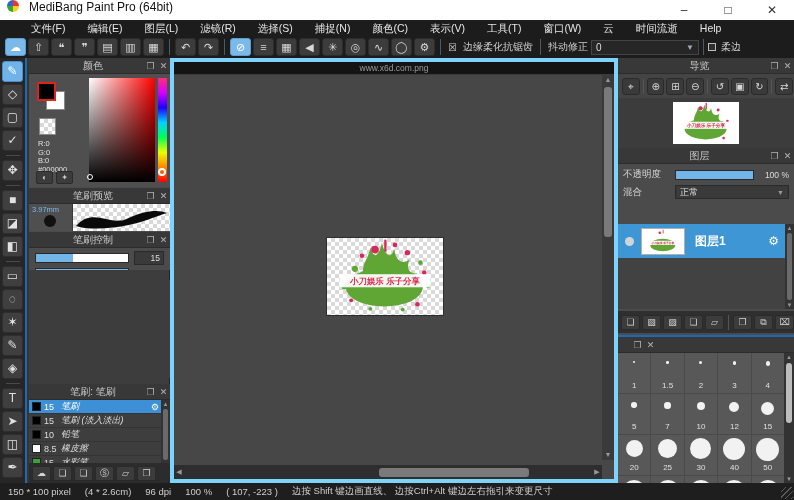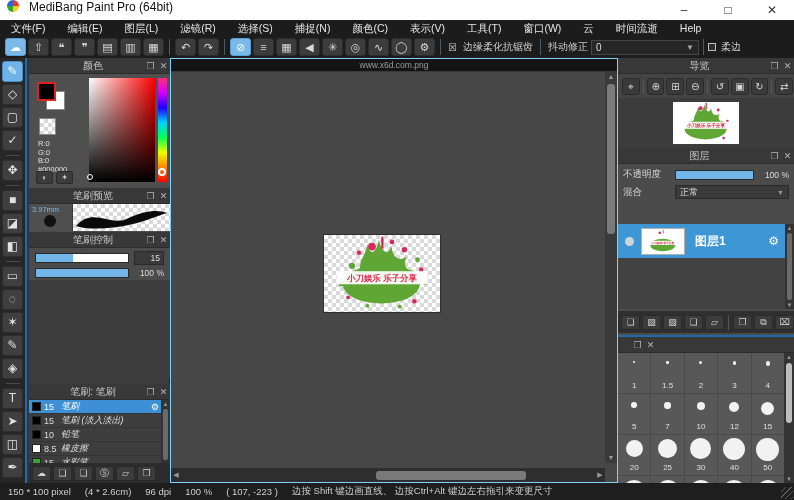--- a/index.html
+++ b/index.html
@@ -11,21 +11,21 @@
   #titlebar { position:absolute; left:0; top:0; width:794px; height:20px; background:#ffffff;
     display:flex; align-items:flex-start; }
   #logo { width:12px; height:12px; border-radius:50%; margin-left:7px;
     background:conic-gradient(#e33 0 25%,#fc2 25% 50%,#3a3 50% 75%,#36c 75% 100%); }
   #apptitle { font-size:12px; color:#111; margin-left:10px; }
   .wctl { width:44px; text-align:center; font-size:12px; color:#333; line-height:20px; }
   #wctls { margin-left:auto; display:flex; }
 
   
   #menubar { position:absolute; left:0; top:20px; width:794px; height:16px; background:#1c1c1c;
-    display:flex; align-items:center; padding-left:0; }
+    display:flex; align-items:center; padding-left:20px; }
   .mitem { color:#e6e6e6; font-size:10.5px; padding:0 11px; line-height:16px; }
 
   
   #toolbar { position:absolute; left:0; top:36px; width:794px; height:22px; background:#1c1c1c;
     display:flex; align-items:center; padding-left:4px; }
   .tb { width:21px; height:18px; margin:0 1px; background:#3c3c3c; border:1px solid #2c2c2c;
     border-radius:3px; color:#d8d8d8; font-size:11px; line-height:16px; text-align:center; }
   .tb.hl { background:#7ab9e8; border-color:#5a9fd4; color:#fff; }
   .tsep { width:1px; height:16px; background:#4a5a66; margin:0 4px; }
   .tlabel { color:#cfcfcf; font-size:10px; margin:0 3px; white-space:nowrap; }
@@ -81,21 +81,21 @@
 
   
   #p-bprev { left:0; top:130px; width:141px; height:44px; }
   #bprev-body { display:flex; height:27px; }
   #bprev-left { width:44px; background:#4f4f4f; position:relative; border-right:1px solid #3a3a3a; }
   #bprev-size { color:#79b8ea; font-size:7.5px; position:absolute; left:3px; top:1px;text-align:center; }
   #bprev-dot { position:absolute; left:15px; top:11px; width:12px; height:12px; background:#111; border-radius:50%; }
   #bprev-stroke { flex:1; position:relative; }
 
   
-  #p-bctl { left:0; top:174px; width:141px; height:48px; }
+  #p-bctl { left:0; top:174px; width:141px; height:38px; }
   .slrow { display:flex; align-items:center; margin:3px 6px 0 6px; }
   .slider { height:10px; background:#fff; border:1px solid #2a2a2a; position:relative; flex:1; }
   .slfill { position:absolute; left:0; top:0; bottom:0; background:#72b6e9; }
   .slval { color:#ddd; font-size:8.5px; margin-left:5px; width:30px; text-align:right; }
   .slvalbox { background:#3a3a3a; border:1px solid #2a2a2a; padding:1px 3px; }
 
   #left-gap { position:absolute; left:0; top:222px; width:141px; height:98px; background:#3d3d3d; }
 
   
   #p-blist { left:0; top:326px; width:141px; height:85px; }
@@ -111,21 +111,21 @@
   .varrow { color:#999; font-size:6px; line-height:8px; }
   .vthumb { width:5px; flex:1; background:#6a6a6a; border-radius:2px; margin:1px 0; }
 
   #blist-btns { position:absolute; left:0; top:405px; width:141px; height:20px; background:#2c2c2c;
     display:flex; align-items:center; padding-left:3px; gap:2px; }
   .bbtn { width:19px; height:15px; background:#3c3c3c; border:1px solid #2a2a2a; border-radius:2px;
     color:#d5d5d5; font-size:9px; line-height:13px; text-align:center; }
 
   
   #canvascol { position:absolute; left:170px; top:0; width:448px; height:425px; background:#474747;
-    border:1px solid #7dd3fc; }
+    border:4px solid #7dd3fc; }
   #cantab { height:13px; background:#141414; text-align:center; color:#9a9a9a; font-size:8.5px;
     line-height:13px; border-bottom:1px solid #3a3a3a; }
   #viewport { position:absolute; left:0; top:13px; right:12px; bottom:19px; overflow:hidden; }
   #artwork { position:absolute; left:153px; top:163px; width:116px; height:77px;
     box-shadow:0 0 0 1px #2e2e2e; }
   #artwork svg, .thumb svg { display:block; width:100%; height:100%; }
   #can-vscroll { position:absolute; right:0; top:13px; width:12px; bottom:19px; background:#3a3a3a;
     display:flex; flex-direction:column; align-items:center; }
   #can-vthumb { width:8px; height:150px; background:#7a7a7a; border-radius:3px; margin-top:2px; }
   #can-hscroll { position:absolute; left:0; bottom:0; right:12px; height:14px; background:#2e2e2e;

